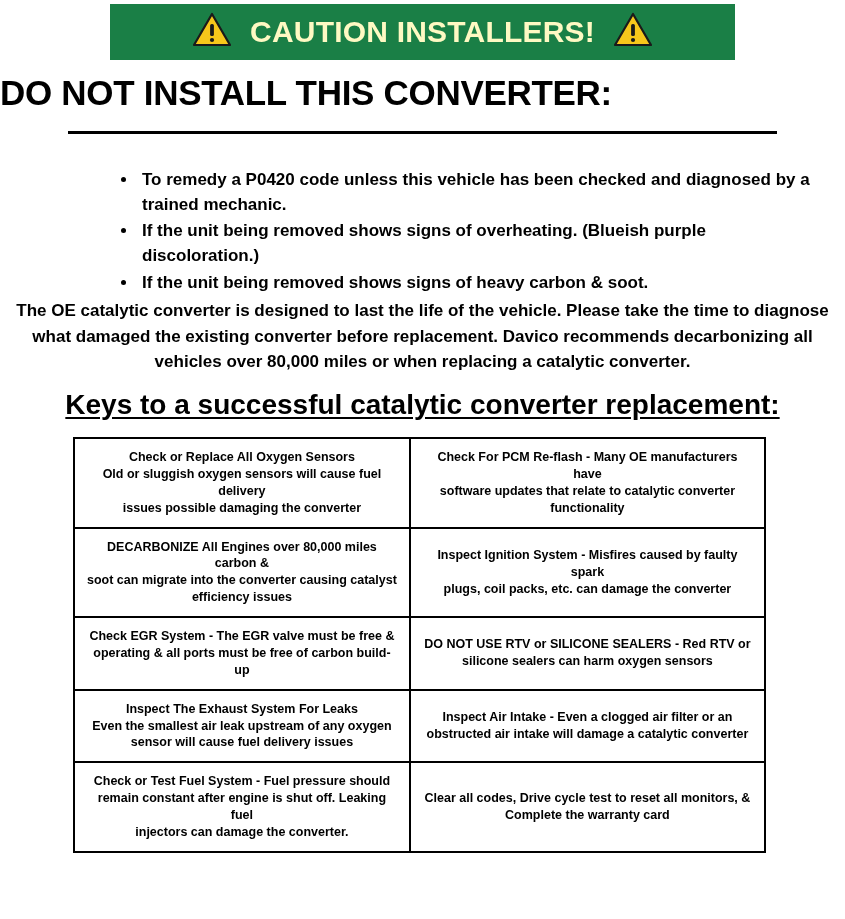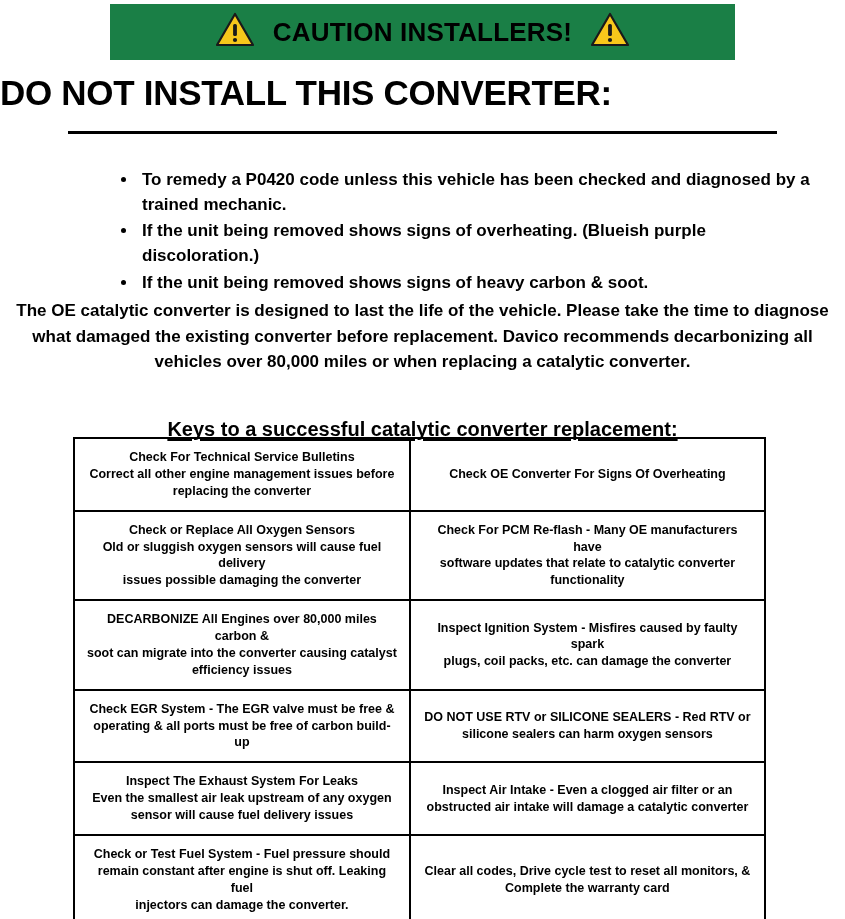--- a/index.html
+++ b/index.html
@@ -27,22 +27,22 @@
     top: 4px;
     width: 625px;
     height: 56px;
     background: #1a7f46;
     display: flex;
     align-items: center;
     justify-content: center;
     gap: 18px;
   }
   .caution-text {
-    color: #000000;
-    font-size: 26px;
+    color: #fef9c3;
+    font-size: 30px;
     font-weight: bold;
     letter-spacing: 0.2px;
     line-height: 1;
     white-space: nowrap;
   }
   .warn-icon {
     display: block;
   }
 
   
@@ -97,25 +97,24 @@
     font-weight: bold;
   }
 
   
   .keys-heading {
     position: absolute;
     left: 0;
     top: 389px;
     width: 845px;
     text-align: center;
-    font-size: 20px;
+    font-size: 28px;
     font-weight: bold;
     text-decoration: underline;
     text-underline-offset: 3px;
-    margin-top: 29px;
   }
 
   
   .keys-table {
     position: absolute;
     left: 73px;
     top: 437px;
     width: 693px;
     border-collapse: collapse;
     table-layout: fixed;
@@ -168,30 +167,20 @@
   </ul>
 
   <div class="paragraph">The OE catalytic converter is designed to last the life of the vehicle. Please take the time to diagnose what damaged the existing converter before replacement. Davico recommends decarbonizing all vehicles over 80,000 miles or when replacing a catalytic converter.</div>
 
   <div class="keys-heading">Keys to a successful catalytic converter replacement:</div>
 
   <table class="keys-table">
     <tbody>
       <tr>
         <td class="col-left">
-          <span class="cell-line">Check For Technical Service Bulletins</span>
-          <span class="cell-line">Correct all other engine management issues before</span>
-          <span class="cell-line">replacing the converter</span>
-        </td>
-        <td class="col-right cell-lg">
-          <span class="cell-line">Check OE Converter For Signs Of Overheating</span>
-        </td>
-      </tr>
-      <tr>
-        <td class="col-left">
           <span class="cell-line">Check or Replace All Oxygen Sensors</span>
           <span class="cell-line">Old or sluggish oxygen sensors will cause fuel delivery</span>
           <span class="cell-line">issues possible damaging the converter</span>
         </td>
         <td class="col-right">
           <span class="cell-line">Check For PCM Re-flash - Many OE manufacturers have</span>
           <span class="cell-line">software updates that relate to catalytic converter</span>
           <span class="cell-line">functionality</span>
         </td>
       </tr>

